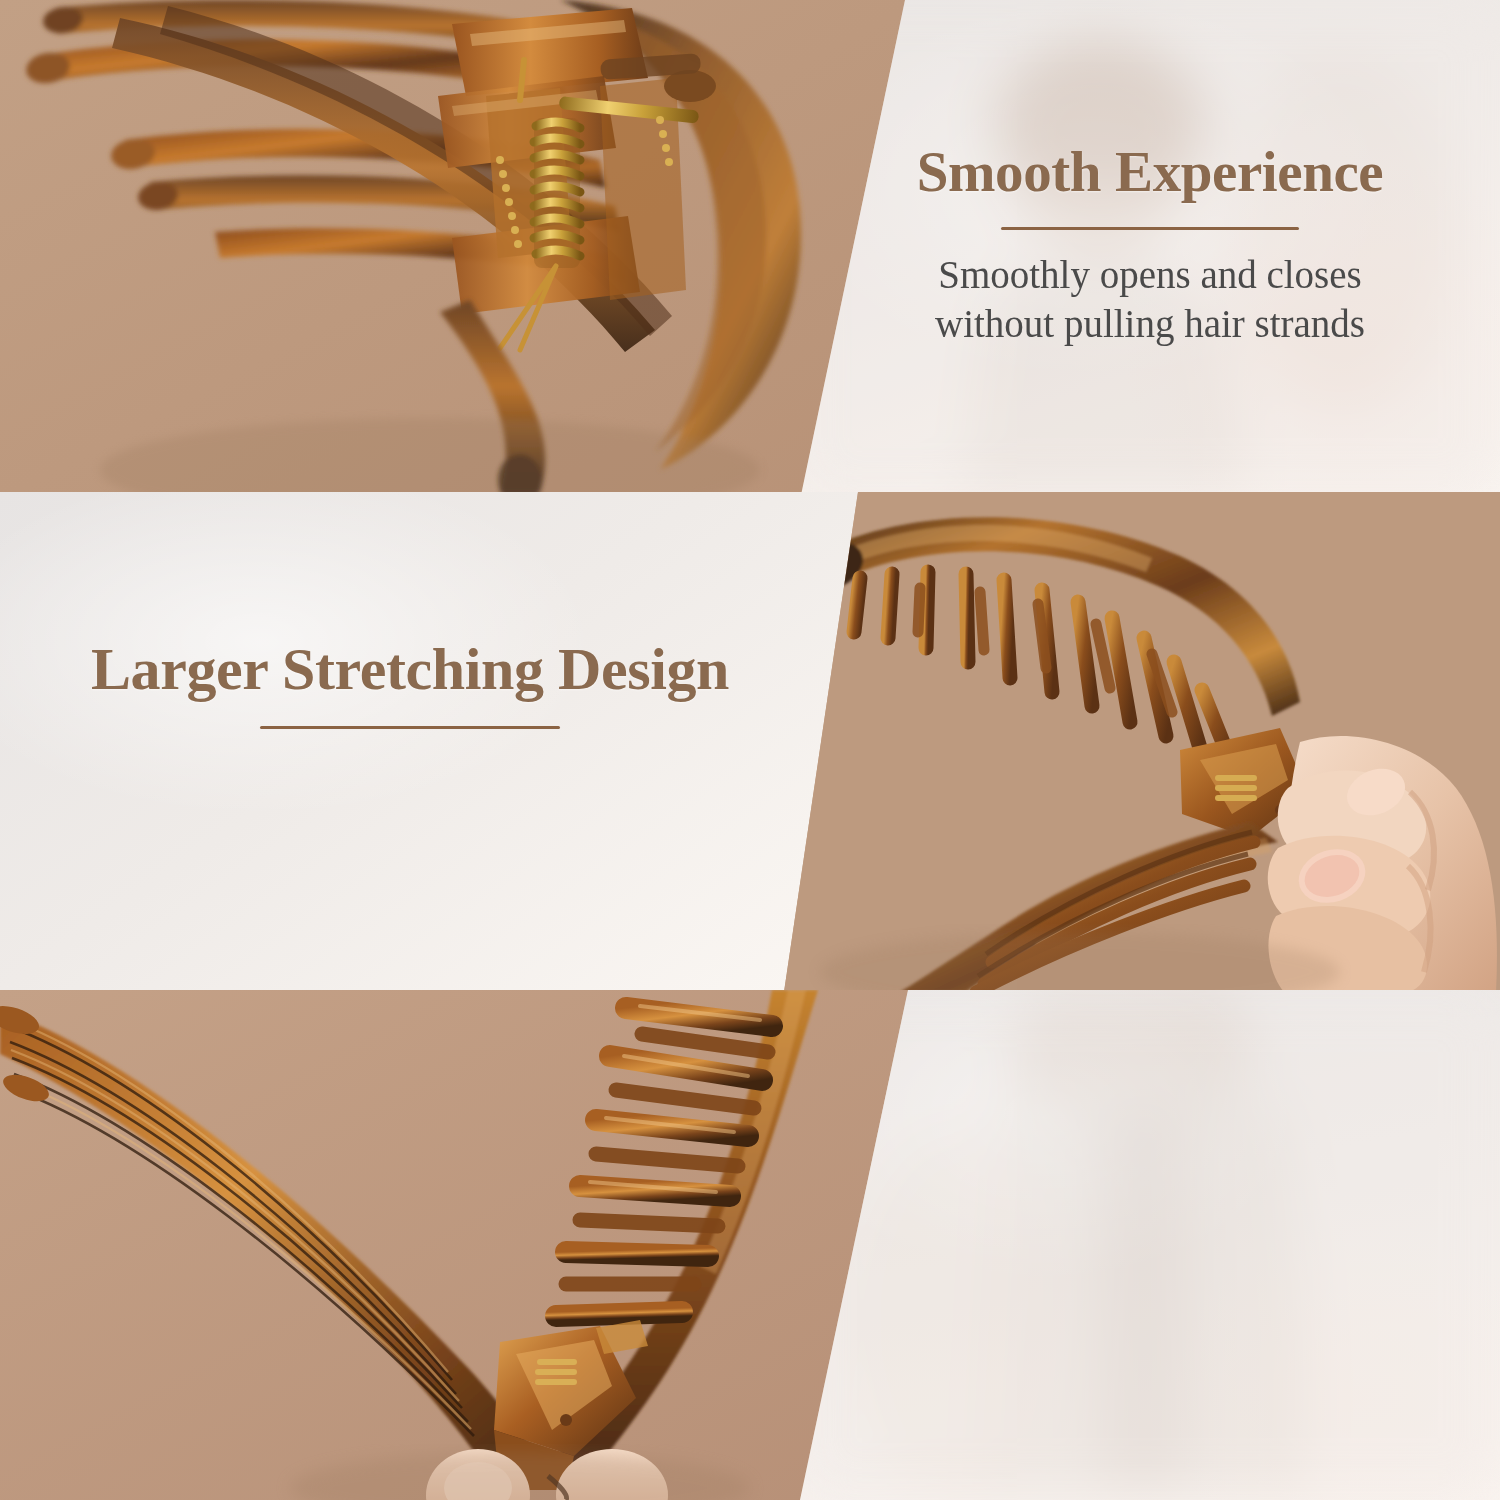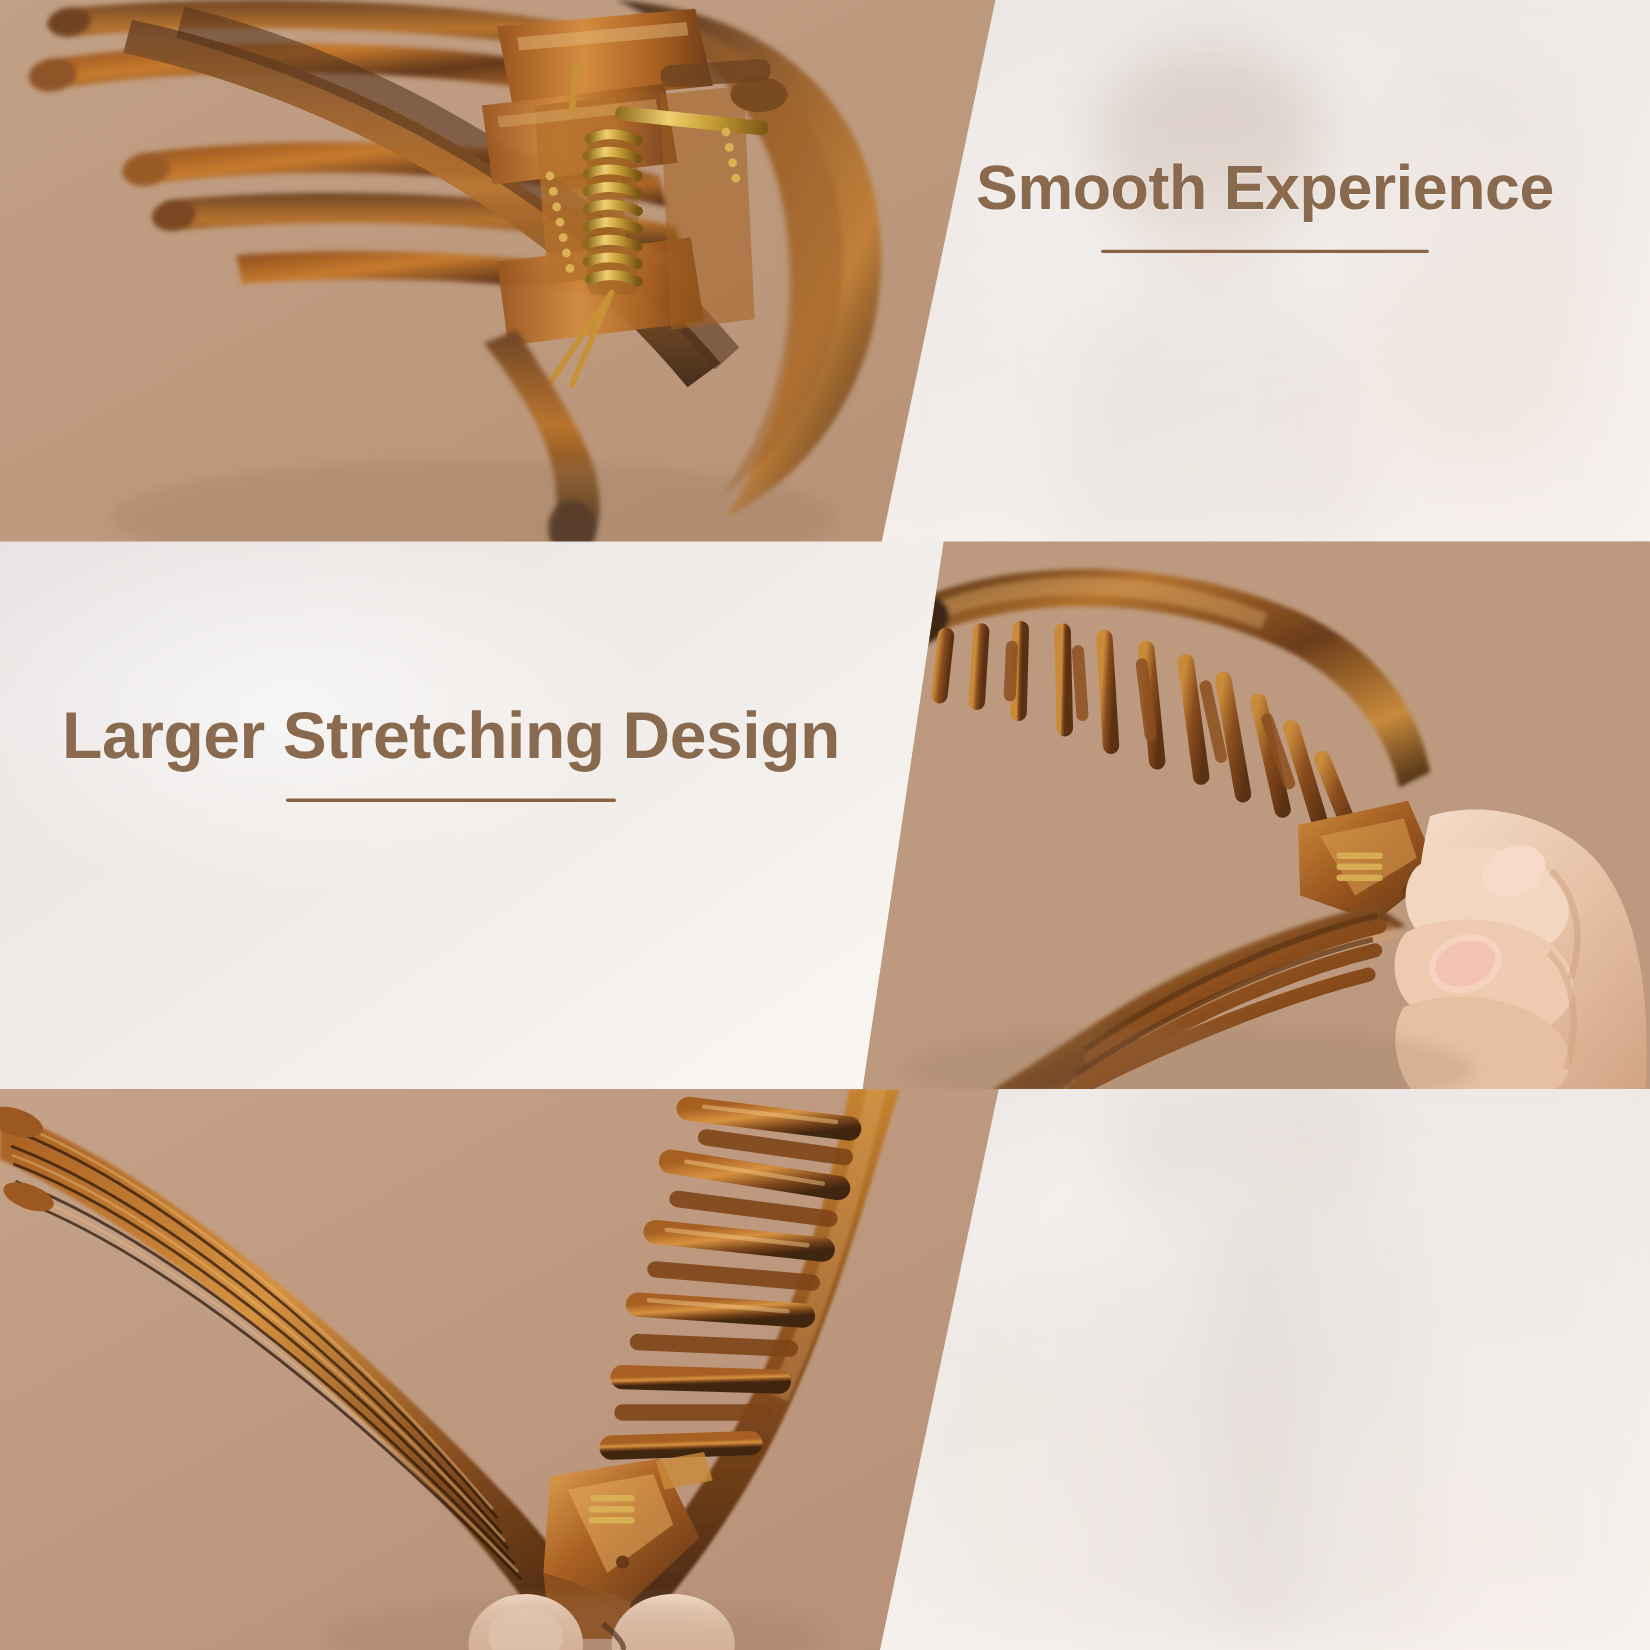--- a/index.html
+++ b/index.html
@@ -5,21 +5,21 @@
   * { margin:0; padding:0; box-sizing:border-box; }
   html,body { width:1500px; height:1500px; overflow:hidden; background:#BE9B80; }
   body { font-family:"Liberation Sans", sans-serif; }
 
   #infographic {
     position:relative; width:1500px; height:1500px; overflow:hidden;
     background:#BE9B80;
   }
 
   
-  .row { position:absolute; left:0; width:1500px; overflow:hidden; }
+  .row { position:absolute; left:0; width:1500px; overflow:hidden;font-family:Liberation Serif, serif; }
   .row-1 { top:0;   height:500px; }
   .row-2 { top:492px; height:500px; }
   .row-3 { top:990px; height:510px; }
 
   .half { position:absolute; top:0; height:100%; overflow:hidden; }
 
   
   .photo-pane { background:#BE9B80; }
   .photo-pane.tan-grad {
     background:linear-gradient(125deg,#C6A288 0%,#BD9A7F 45%,#B59176 100%);
@@ -212,20 +212,22 @@
       <svg class="blur-figure" width="700" height="500" viewBox="0 0 700 500" aria-hidden="true">
         <rect width="700" height="500" fill="#EFEAE7"></rect>
         <ellipse cx="300" cy="150" rx="95" ry="112" fill="#CDB4A4" opacity=".6"></ellipse>
         <path d="M190 290 q110 -60 220 0 q40 120 26 210 L164 500 q10 -110 26 -210 Z" fill="#D8CFC9" opacity=".7"></path>
         <ellipse cx="300" cy="120" rx="110" ry="80" fill="#9E7B63" opacity=".45"></ellipse>
         <ellipse cx="540" cy="230" rx="120" ry="180" fill="#E3D6CE" opacity=".6"></ellipse>
       </svg>
       <div class="caption cap-1">
         <h2>Smooth Experience</h2>
         <div class="rule"></div>
+        <p>Smoothly opens and closes</p>
+        <p>without pulling hair strands</p>
       </div>
     </div>
   </div>
 
   <div class="row row-2">
 
     <div class="half text-pane alt" style="left:0; width:870px; clip-path:polygon(0 0, 862px 0, 788px 500px, 0 500px);">
       <div class="caption cap-2" style="top:146px; width:820px;">
         <h2>Larger Stretching Design</h2>
         <div class="rule"></div>

